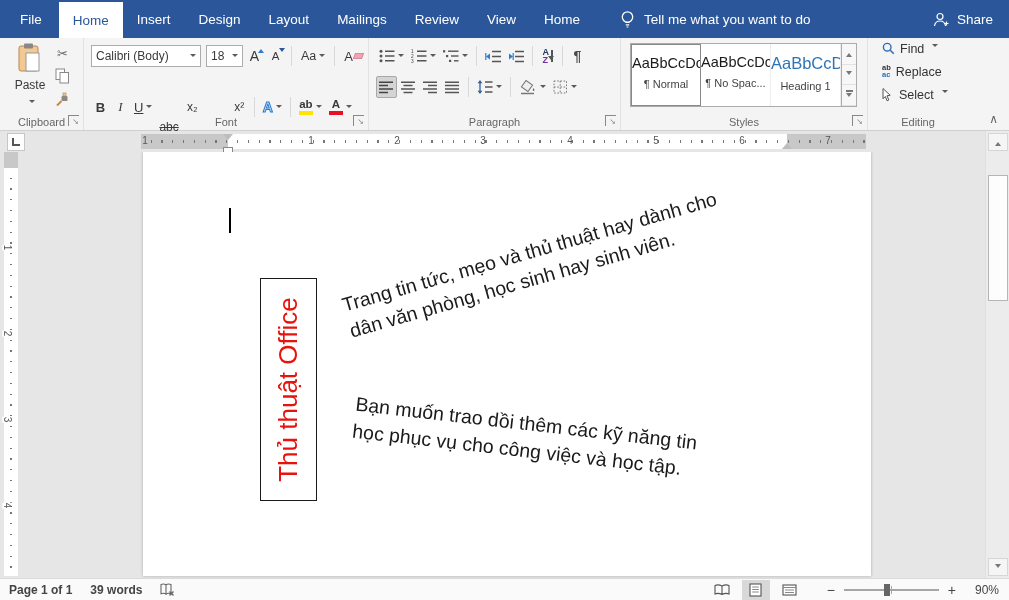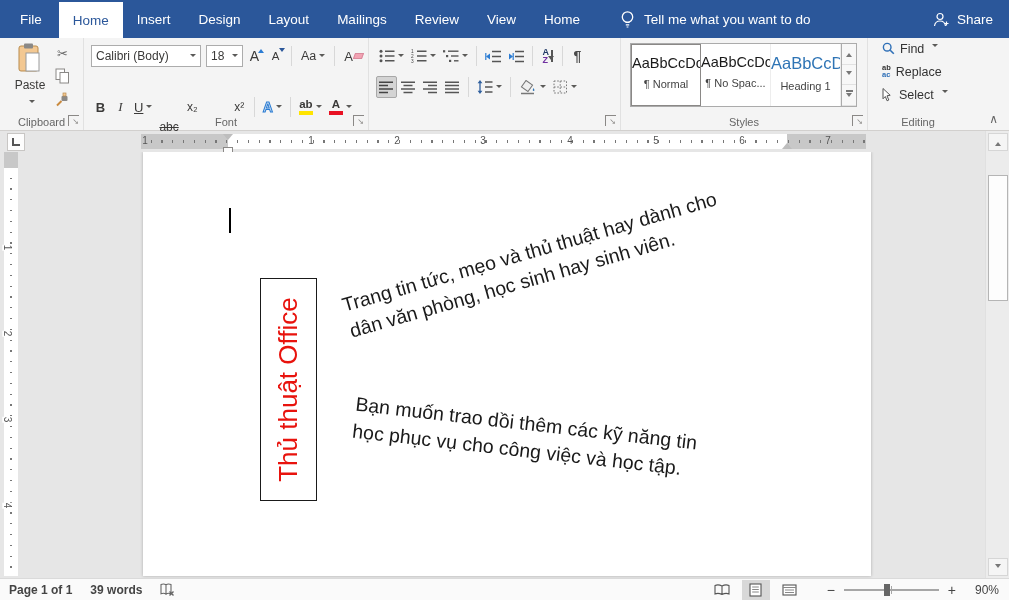--- a/index.html
+++ b/index.html
@@ -373,20 +373,21 @@
           <span class="dd"></span>
       </span>
       <span class="rbtn">
         <svg width="15" height="14" viewBox="0 0 15 14">
           <rect x="1" y="1" width="12.5" height="12" fill="none" stroke="#777" stroke-dasharray="1.6 1.6"></rect>
           <path d="M7.2 1v12M1 7h12.5" stroke="#777" stroke-dasharray="1.6 1.6"></path>
         </svg>
           <span class="dd"></span>
       </span>
     </div>
+    <div class="rgroup-label">Paragraph</div>
     <div class="launcher">↘</div>
   </div>
 
   <div class="rgroup g-styles">
     <div class="gallery">
       <div class="stylecard sel">
         <div class="sample">AaBbCcDc</div>
         <div class="sname">¶ Normal</div>
       </div>
       <div class="stylecard">

